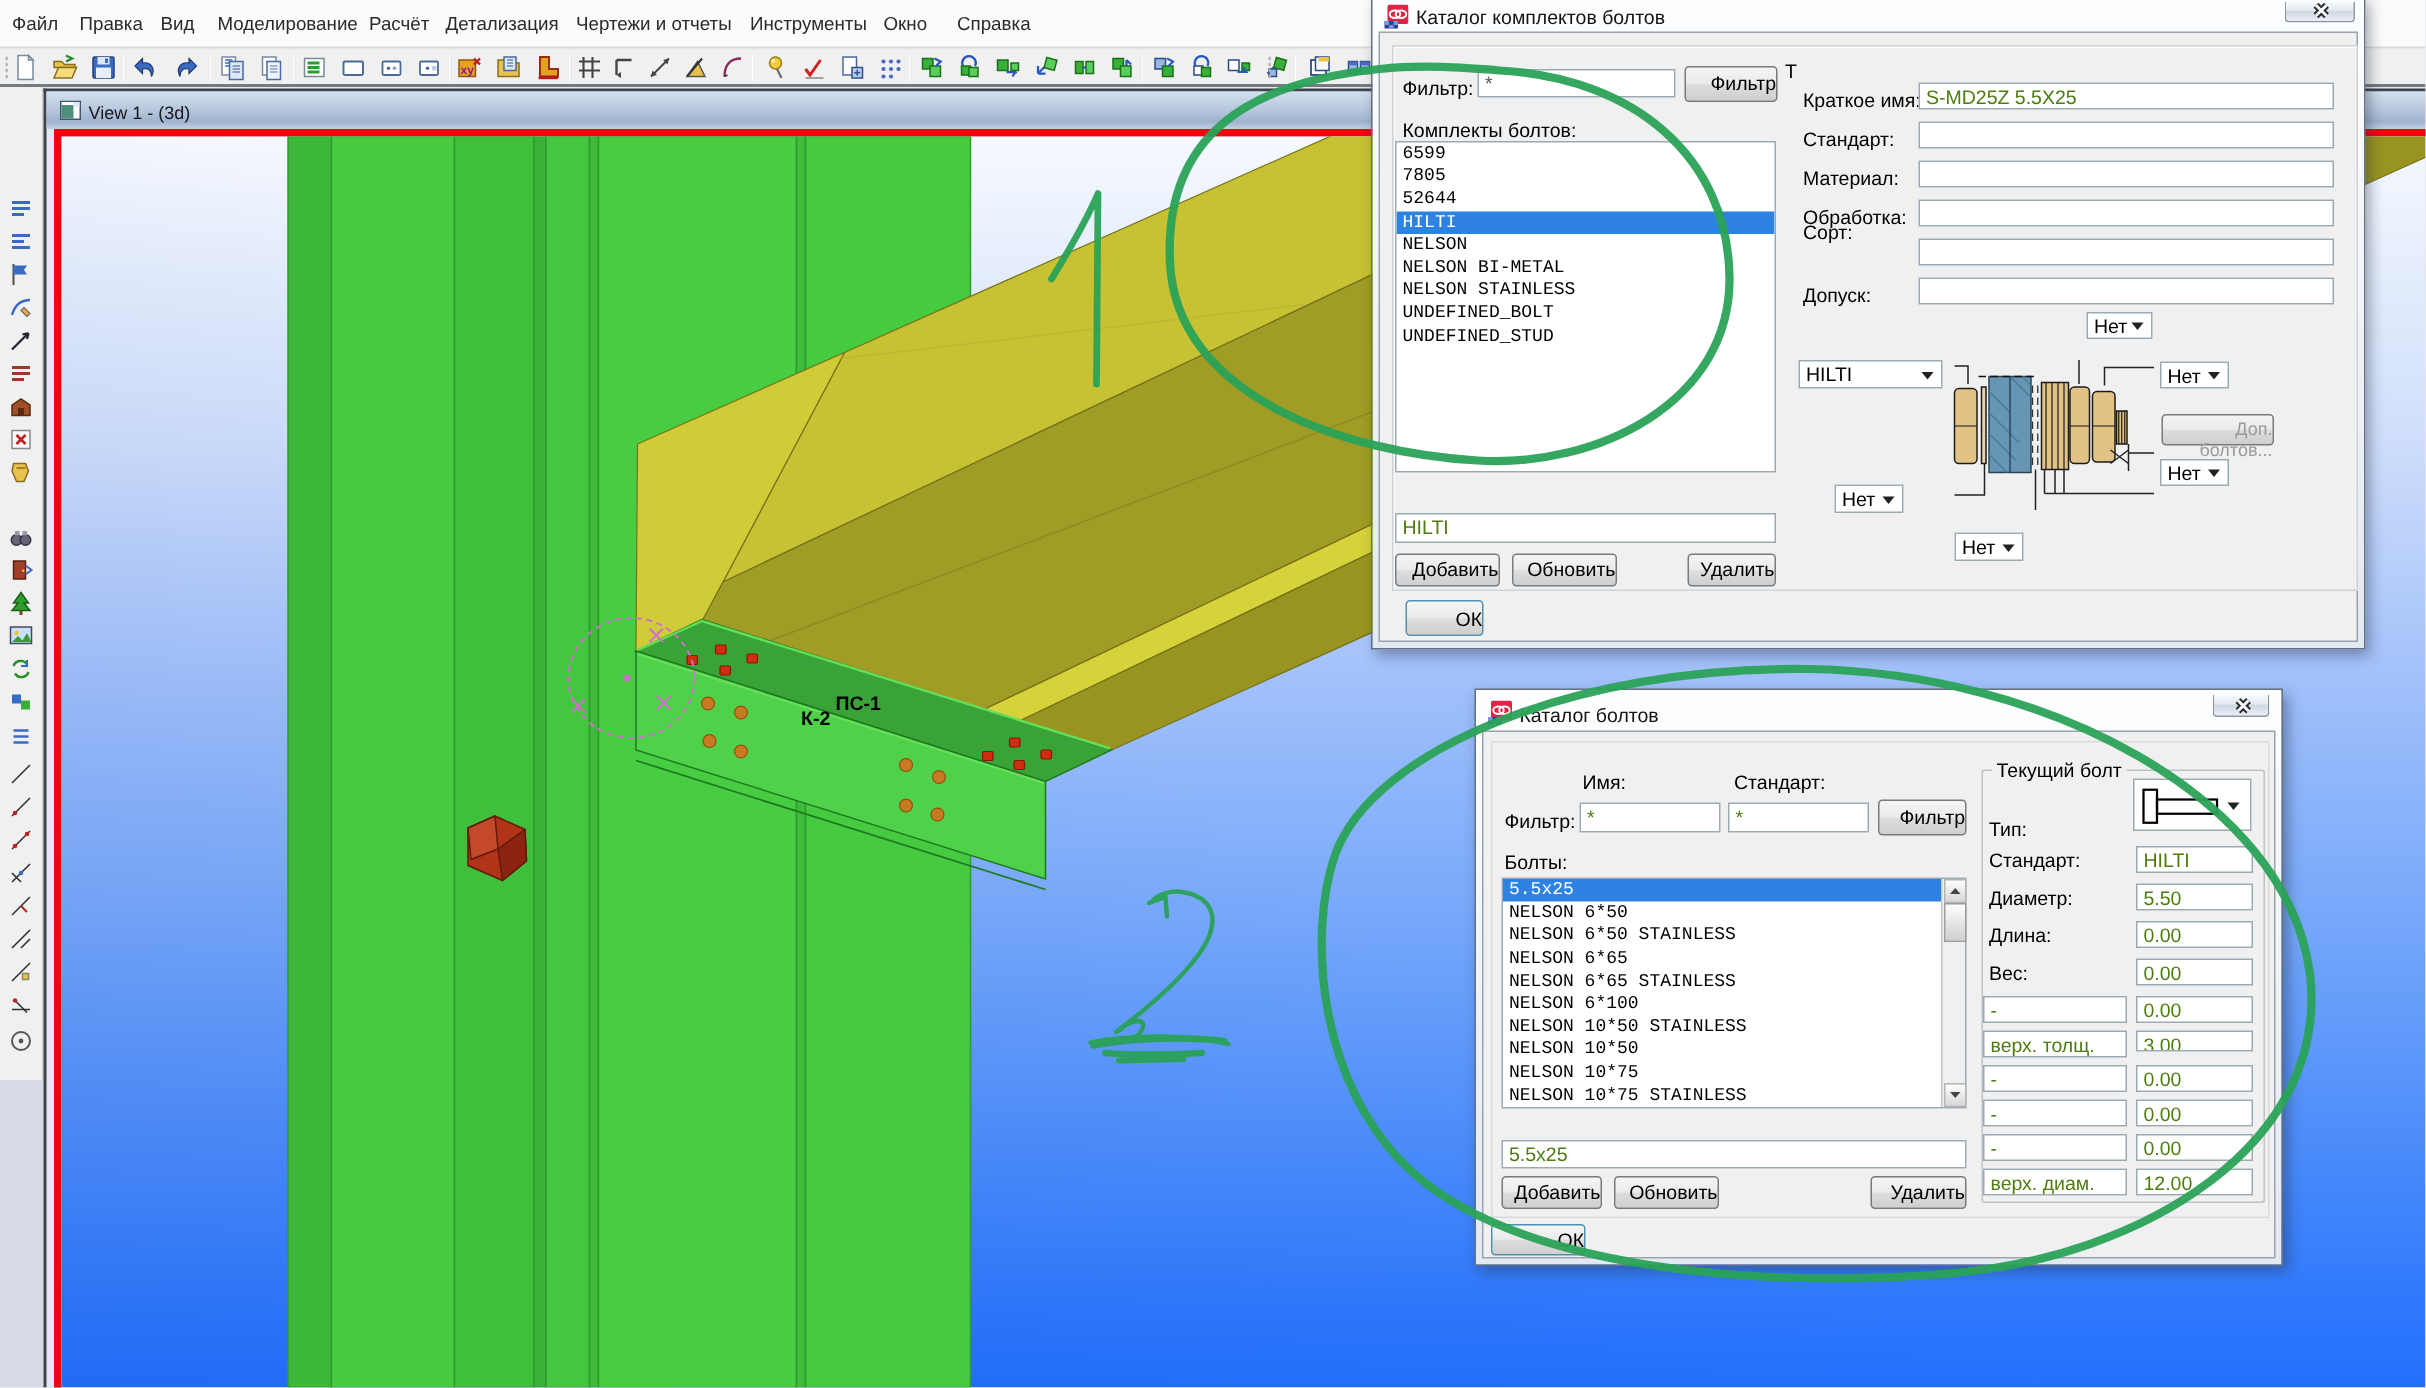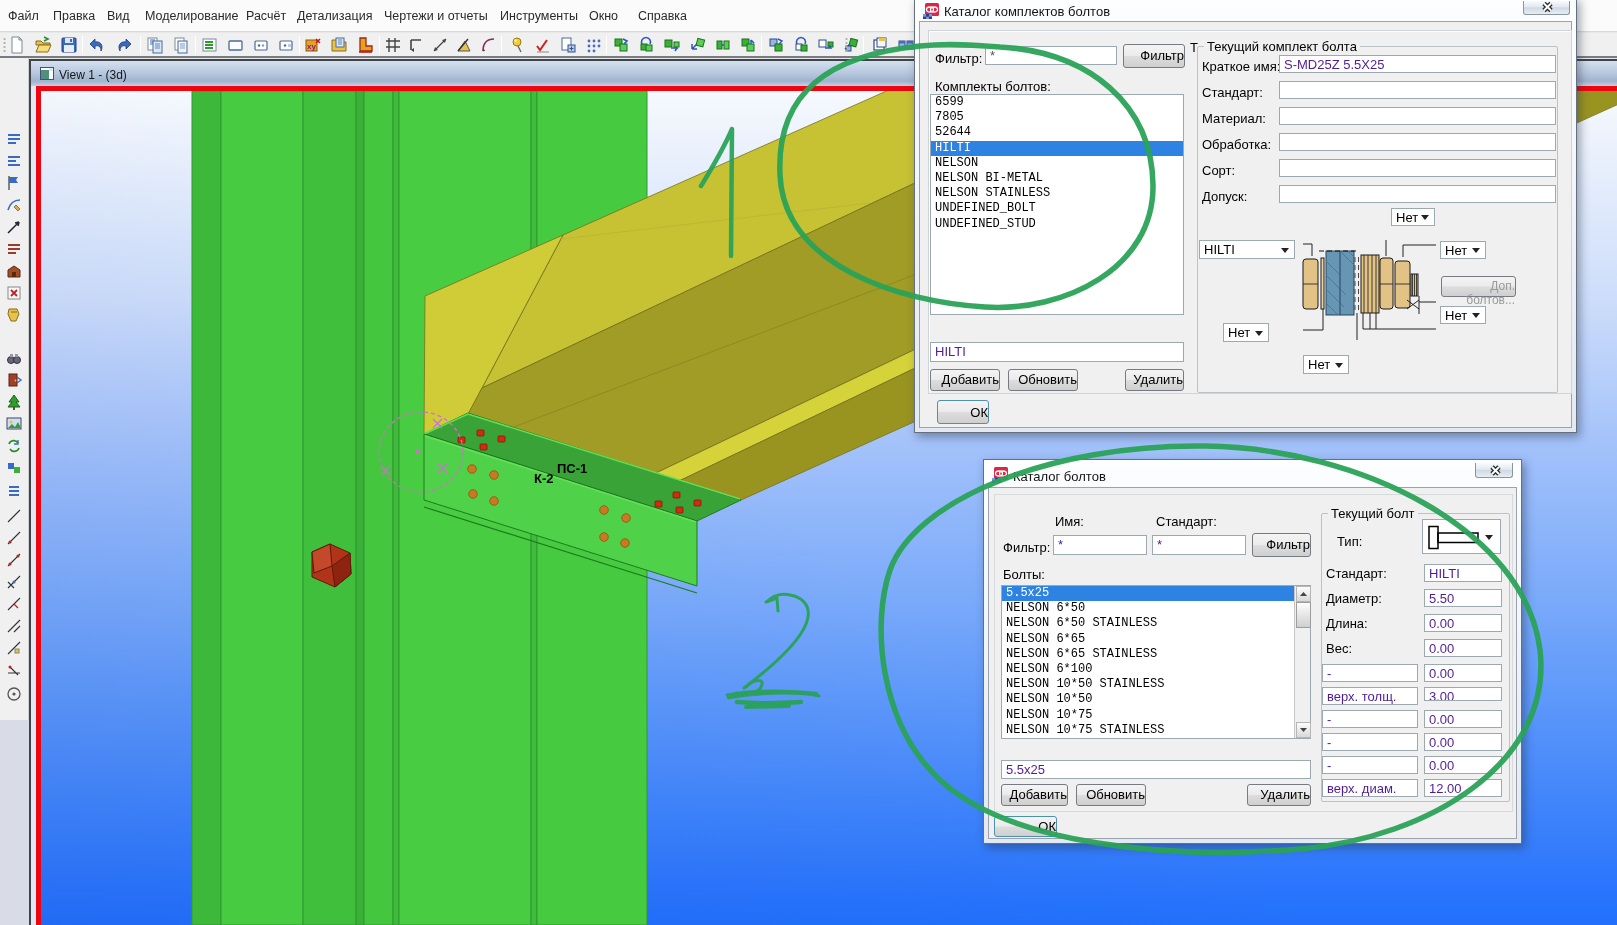--- a/index.html
+++ b/index.html
@@ -24,21 +24,21 @@
   background:linear-gradient(180deg,#d3e0f0 0%,#b6c6dd 50%,#9fb3cd 80%,#c2d0e4 100%); }
 #viewtitle .vt { position:absolute; left:28px; top:7px; font-size:12px; color:#15171c; }
 #redframe { position:absolute; left:5px; top:25px; width:1582px; height:840px; border:5px solid #ee0510; border-right:none; border-bottom:none; }
 #scene { position:absolute; left:0px; top:0px; width:1576px; height:834px; }
 
 .dialog { border:1px solid #64707f; background:linear-gradient(180deg,#fdfeff,#e3e9f1); padding:3px; box-shadow:3px 4px 9px rgba(40,50,70,0.45); }
 .dclient { position:absolute; left:4px; right:4px; bottom:4px; border:1px solid #9aa3ad; background:#f0f0f0; }
 .dtitle { position:absolute; left:4px; right:4px; font-size:13px; color:#141414; }
 .closebtn { position:absolute; background:linear-gradient(180deg,#f8fbfe 0%,#e2e9f0 45%,#cfd8e2 52%,#e9eef4 100%); border:1px solid #8b959e; border-top:none; border-radius:0 0 3px 3px; }
 .lbl { position:absolute; font-size:13px; color:#000; white-space:nowrap; }
-.inp { position:absolute; background:#fff; border:1px solid #9da9b1; font-size:13px; color:#4c1d95; padding:1px 4px; white-space:nowrap; overflow:hidden; }
+.inp { position:absolute; background:#fff; border:1px solid #9da9b1; font-size:13px; color:#4d7c0f; padding:1px 4px; white-space:nowrap; overflow:hidden; }
 .btn { position:absolute; background:linear-gradient(180deg,#f4f4f4 0%,#ebebeb 48%,#dddddd 52%,#cfcfcf 100%); border:1px solid #757b80; border-radius:3px; font-size:13px; color:#000; text-align:right; }
 .grp { position:absolute; border:1px solid #bdc2c7; border-radius:2px; }
 .grp .gt { position:absolute; top:-8px; left:6px; background:#f0f0f0; padding:0 3px; font-size:13px; }
 .list { position:absolute; background:#fff; border:1px solid #9da9b1; font-family:"Liberation Mono", monospace; font-size:12px; line-height:15.2px; color:#000; overflow:hidden; }
 .list div { padding-left:4px; white-space:pre; }
 .sel { background:#2e82e2; color:#fff; }
 .combo { position:absolute; background:#fff; border:1px solid #9da9b1; font-size:13px; }
 .combo .cv { position:absolute; left:4px; top:1px; }
 .combo .cb { position:absolute; right:0; top:0; bottom:0; width:16px; }
 .combo .ca { position:absolute; right:5px; top:50%; margin-top:-2px; width:0; height:0; border-left:4.5px solid transparent; border-right:4.5px solid transparent; border-top:5px solid #222; }
@@ -487,32 +487,29 @@
       <div>NELSON STAINLESS</div>
       <div>UNDEFINED_BOLT</div>
       <div>UNDEFINED_STUD</div>
     </div>
     <div class="inp" style="left:10px;top:320px;width:254px;height:20px;">HILTI</div>
     <div class="btn" style="left:10px;top:347px;width:70px;height:22px;padding-top:2px;">Добавить</div>
     <div class="btn" style="left:88px;top:347px;width:70px;height:22px;padding-top:2px;">Обновить</div>
     <div class="btn" style="left:205px;top:347px;width:59px;height:22px;padding-top:2px;">Удалить</div>
     <div class="btn" style="left:17px;top:378px;width:52px;height:24px;padding-top:4px;border-color:#4d90b0;">ОК</div>
     <span class="lbl" style="left:270px;top:18px;">Т</span>
-    <div class="grp" style="left:277px;top:24px;width:361px;height:347px;">
-      <span class="gt">Текущий комплект болта</span>
-    </div>
     <span class="lbl" style="left:282px;top:37px;">Краткое имя:</span>
     <div class="inp" style="left:359px;top:33px;width:277px;height:18px;">S-MD25Z 5.5X25</div>
     <span class="lbl" style="left:282px;top:63px;">Стандарт:</span>
     <div class="inp" style="left:359px;top:59px;width:277px;height:18px;"></div>
     <span class="lbl" style="left:282px;top:89px;">Материал:</span>
     <div class="inp" style="left:359px;top:85px;width:277px;height:18px;"></div>
     <span class="lbl" style="left:282px;top:115px;">Обработка:</span>
     <div class="inp" style="left:359px;top:111px;width:277px;height:18px;"></div>
-    <span class="lbl" style="left:282px;top:141px;">Сорт:</span>
+    <span class="lbl" style="left:282px;top:125px;">Сорт:</span>
     <div class="inp" style="left:359px;top:137px;width:277px;height:18px;"></div>
     <span class="lbl" style="left:282px;top:167px;">Допуск:</span>
     <div class="inp" style="left:359px;top:163px;width:277px;height:18px;"></div>
     <div class="combo" style="left:471px;top:186px;width:44px;height:18px;">
           <span class="cv">Нет</span>
           <span class="cb"></span>
           <span class="ca"></span>
         </div>
     <div class="combo" style="left:279px;top:218px;width:96px;height:19px;">
           <span class="cv">HILTI</span>
@@ -628,21 +625,21 @@
           </svg>
     </div>
     <div class="inp" style="left:12px;top:272px;width:310px;height:19px;">5.5x25</div>
     <div class="btn" style="left:12px;top:296px;width:67px;height:22px;padding-top:2px;">Добавить</div>
     <div class="btn" style="left:87px;top:296px;width:70px;height:22px;padding-top:2px;">Обновить</div>
     <div class="btn" style="left:258px;top:296px;width:64px;height:22px;padding-top:2px;">Удалить</div>
     <div class="btn" style="left:5px;top:328px;width:63px;height:21px;padding-top:2px;border-color:#4d90b0;">ОК</div>
     <div class="grp" style="left:332px;top:25px;width:189px;height:289px;">
       <span class="gt">Текущий болт</span>
     </div>
-    <span class="lbl" style="left:337px;top:46px;margin-left:11px;">Тип:</span>
+    <span class="lbl" style="left:337px;top:57px;">Тип:</span>
     <div class="combo" style="left:433px;top:31px;width:79px;height:35px;">
       <svg class="abs" style="left:4px;top:4px" width="58" height="27">
             <g fill="none" stroke="#000" stroke-width="1.5">
               <rect x="2" y="2.5" width="9" height="22"></rect>
               <rect x="11" y="9" width="40" height="9.5"></rect>
             </g>
           </svg>
       <span class="ca" style="right:7px"></span>
     </div>
     <span class="lbl" style="left:337px;top:78px;">Стандарт:</span>

